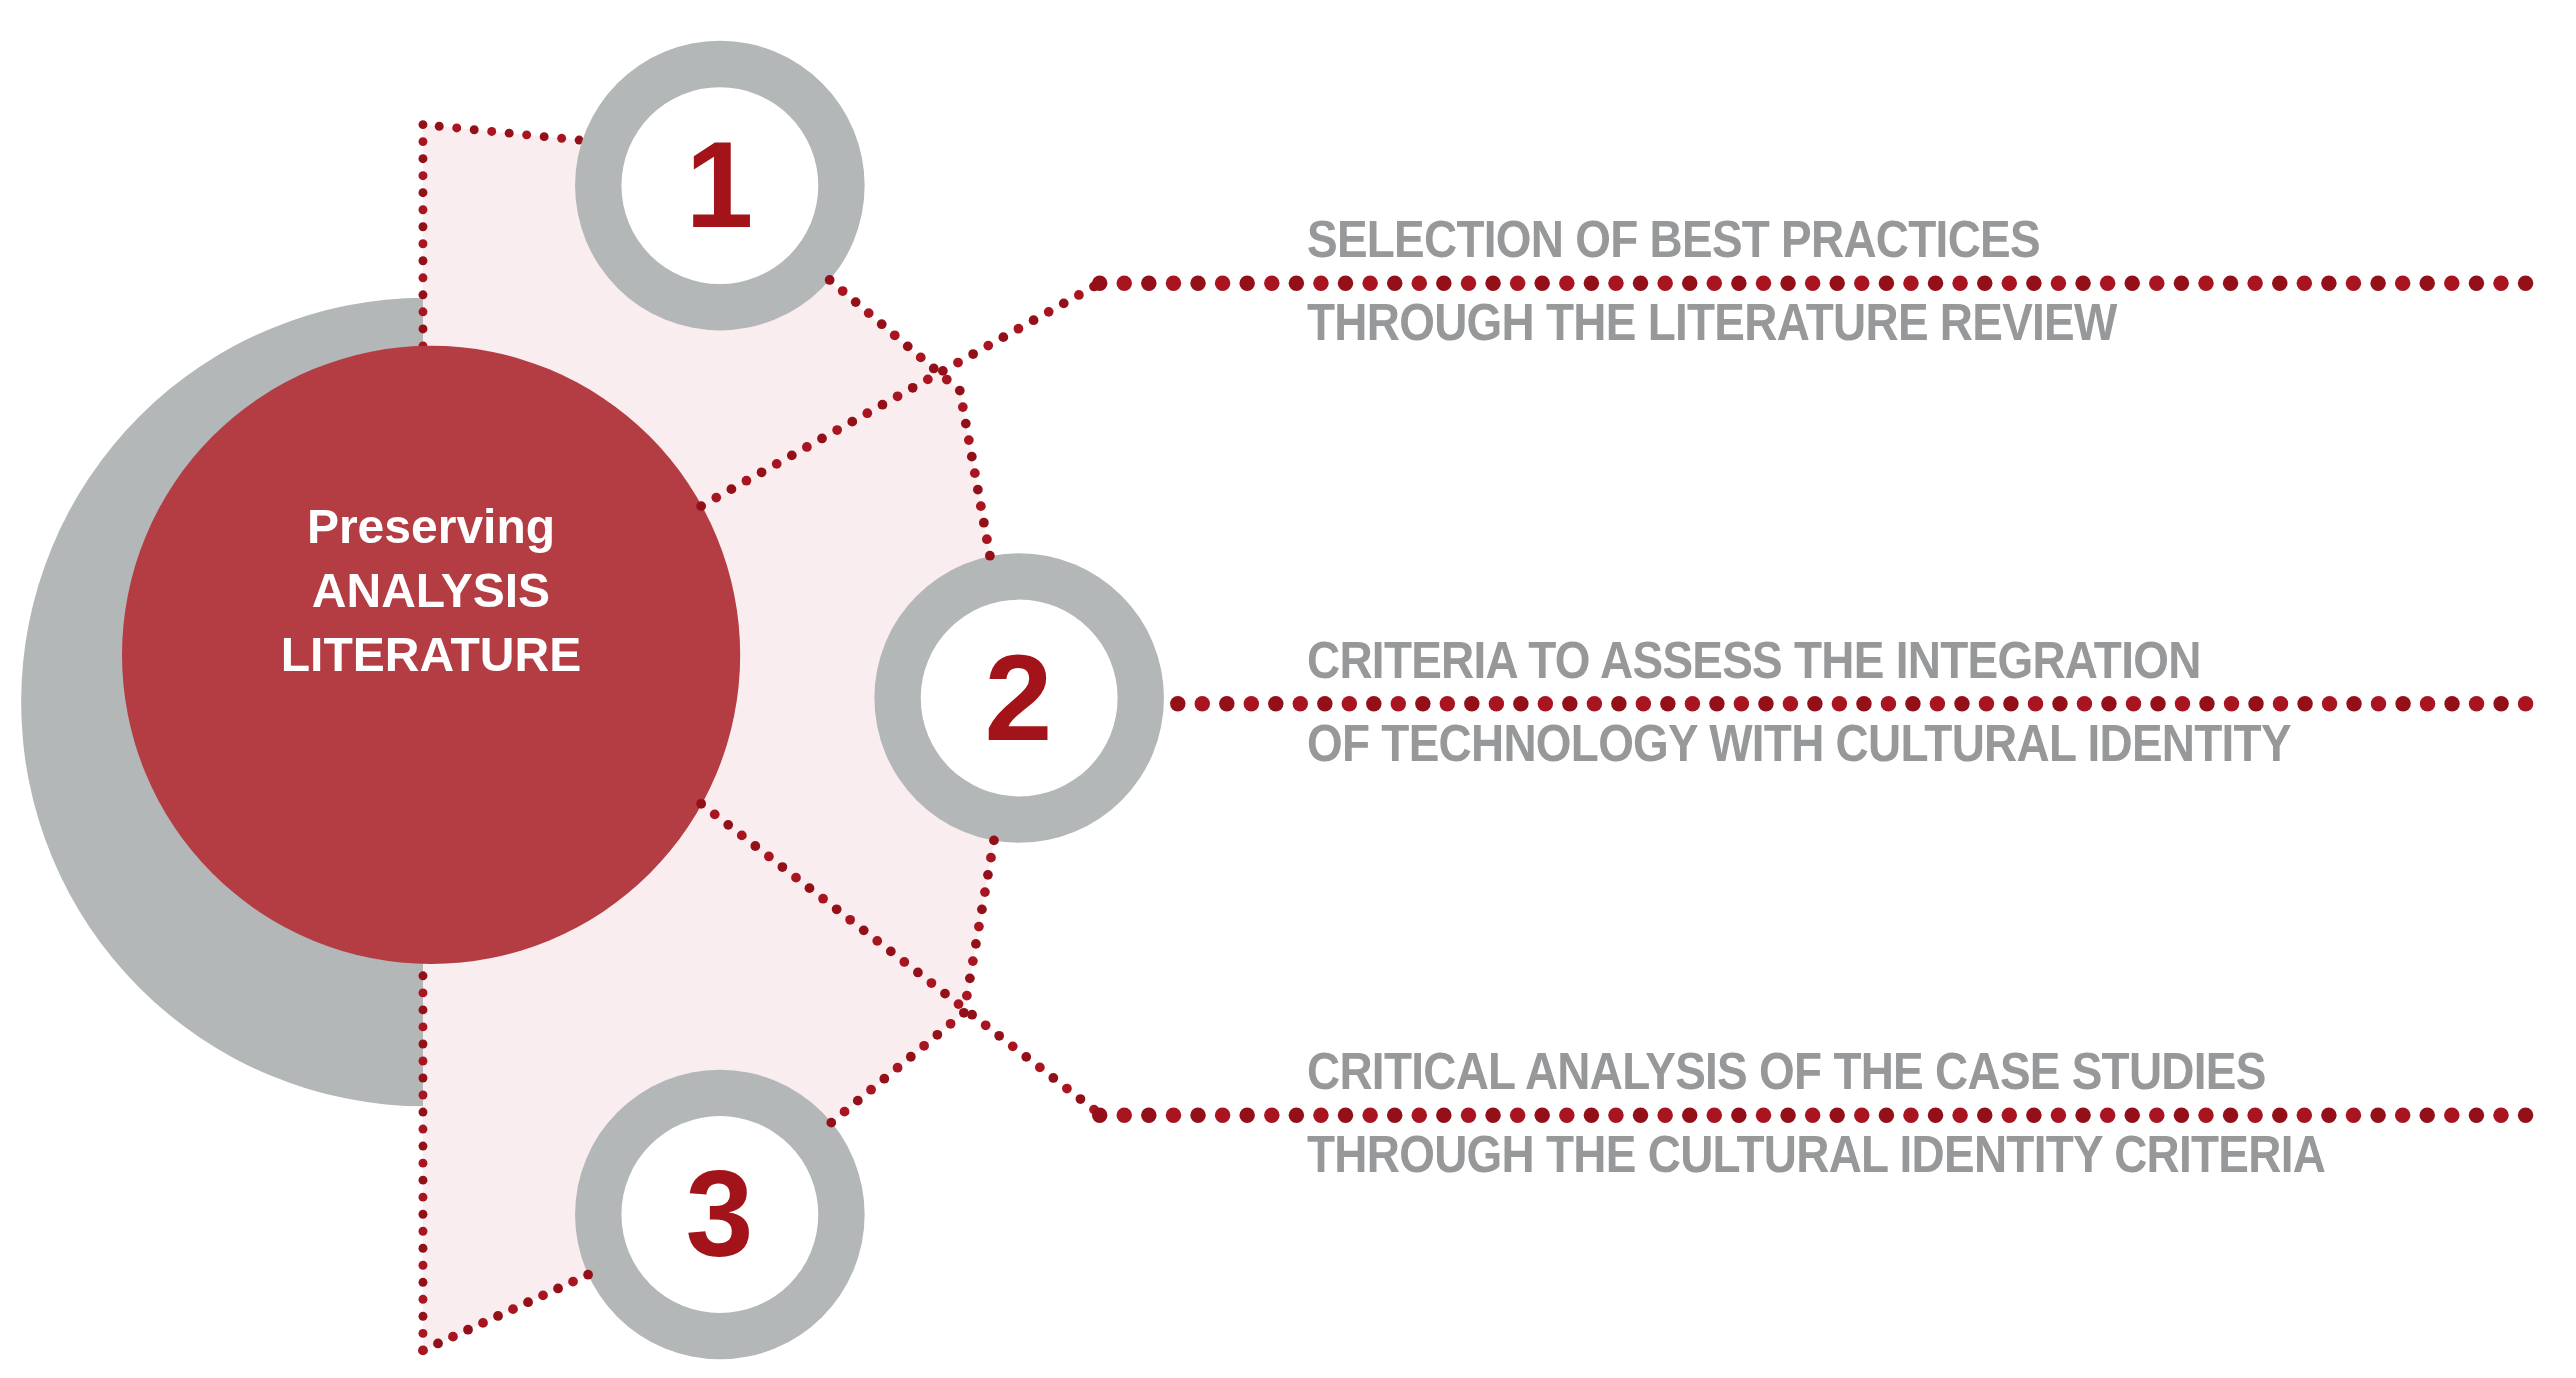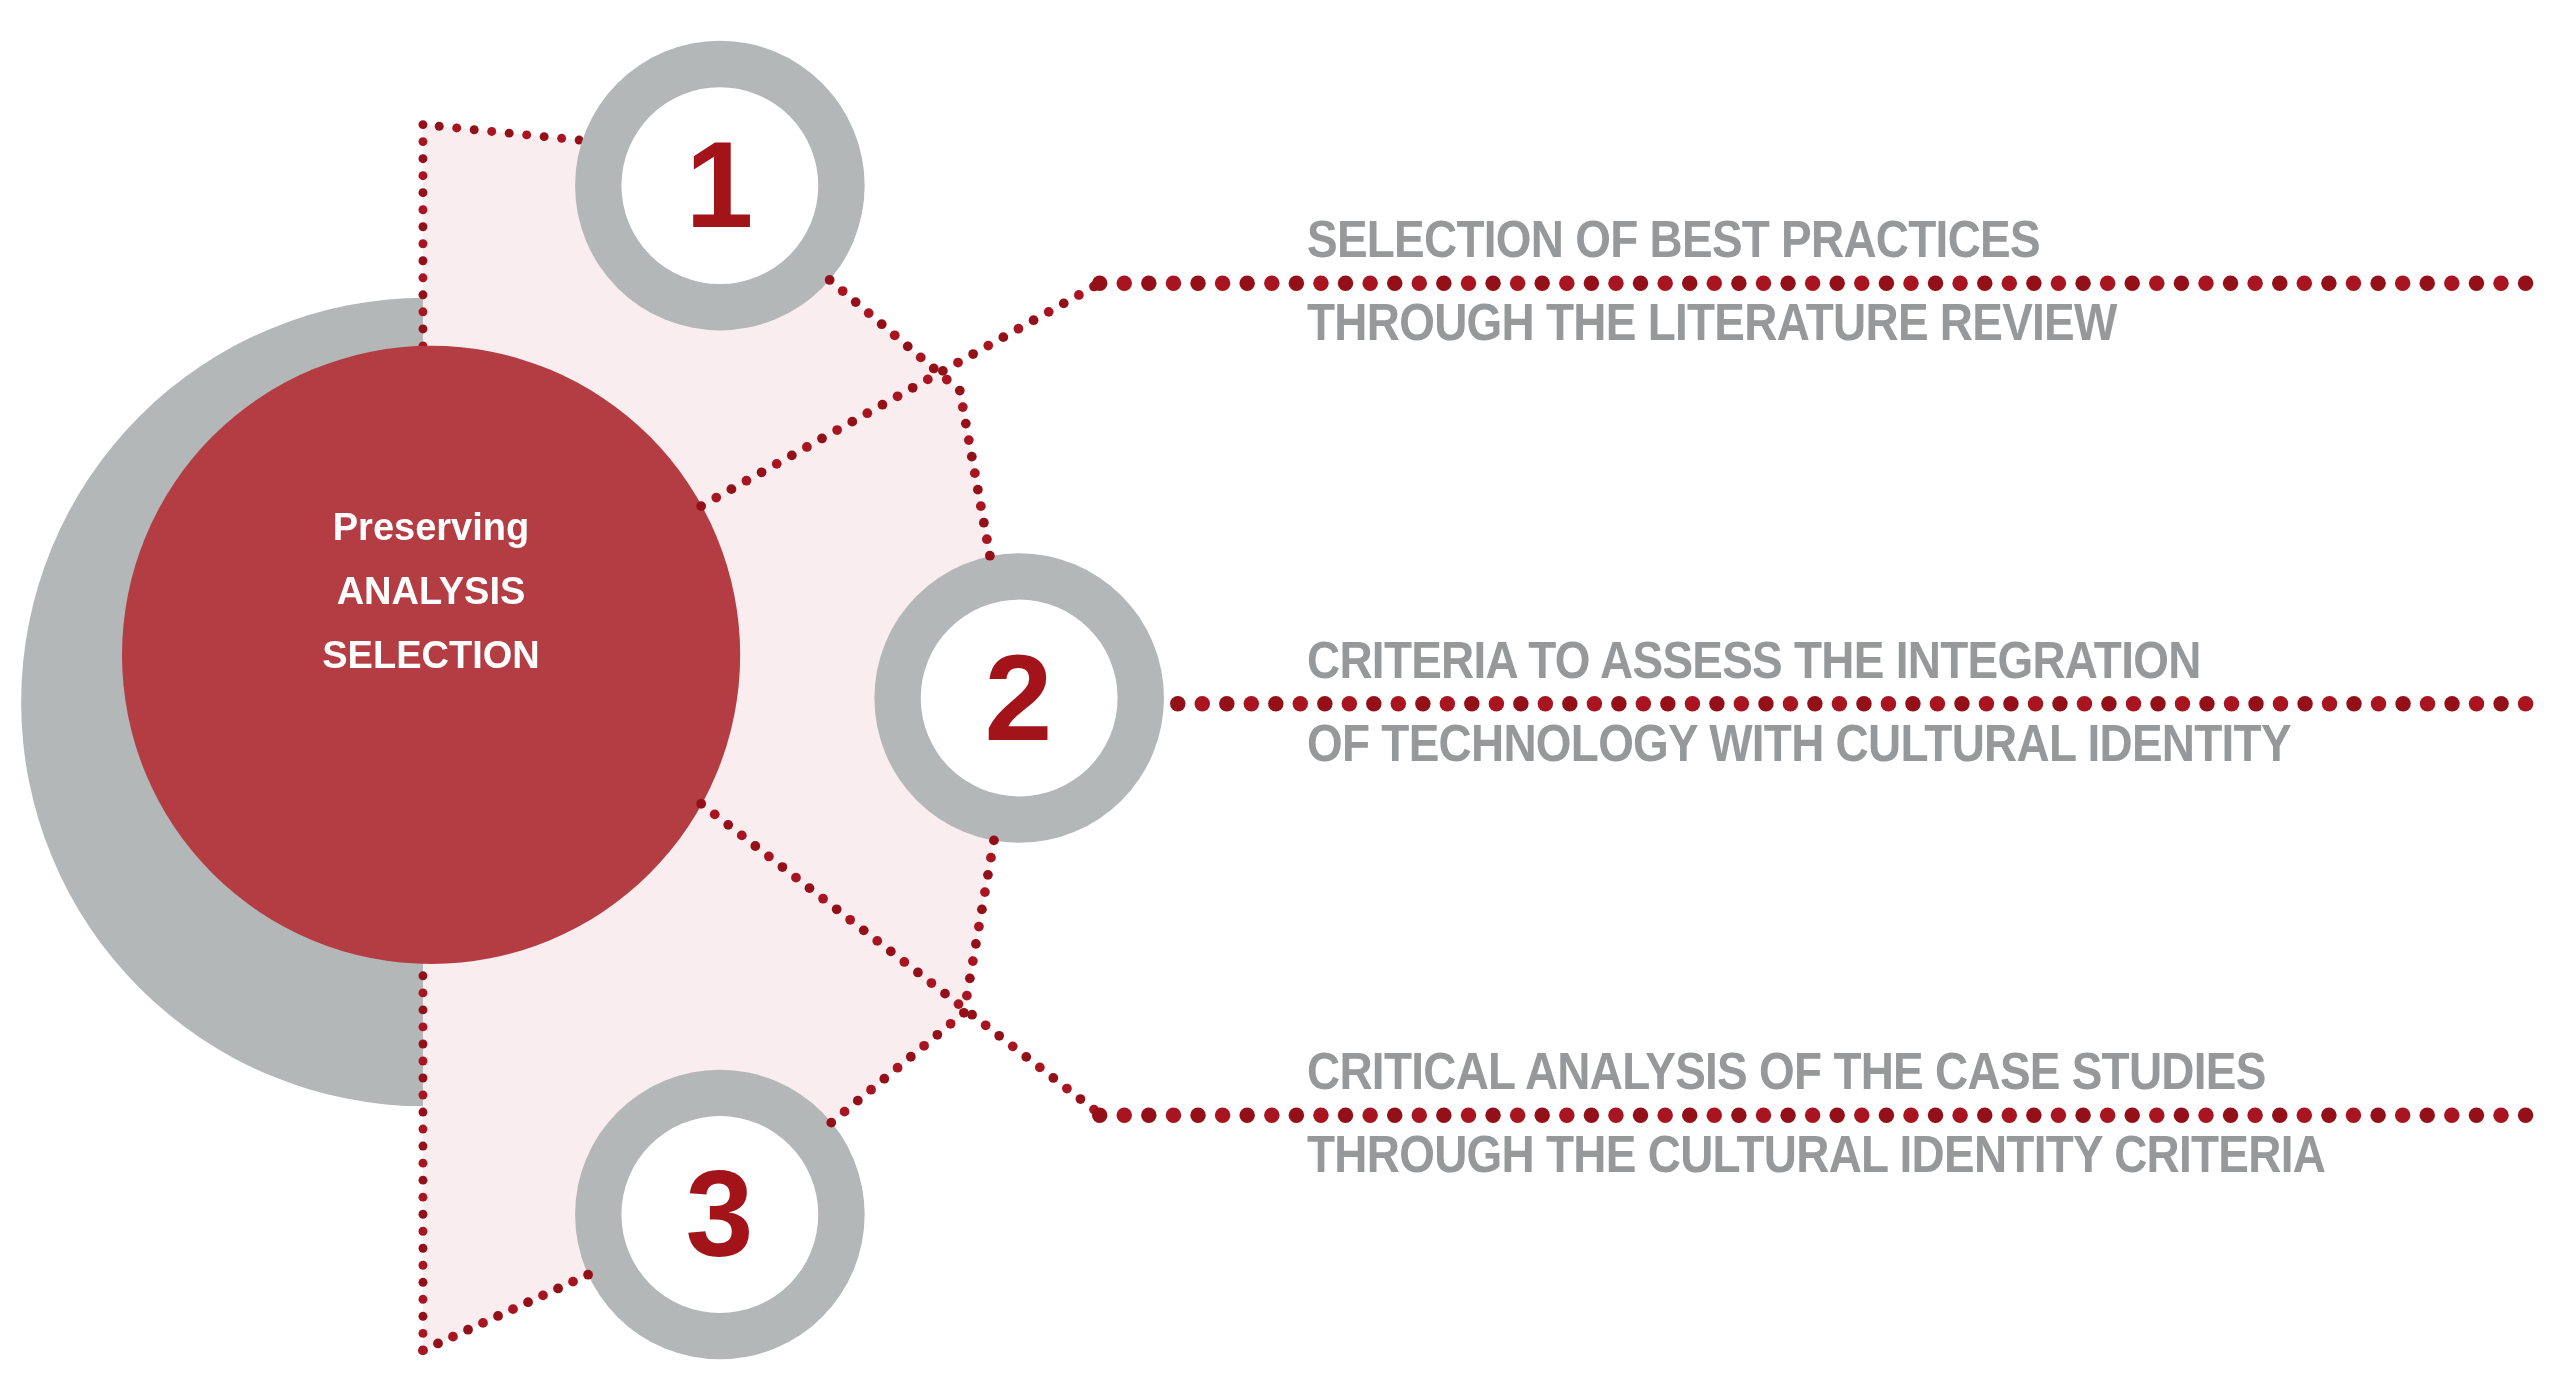--- a/index.html
+++ b/index.html
@@ -2,21 +2,21 @@
 <html style="font-size:13px"><head>
 <meta charset="utf-8">
 <style>
   html,body{margin:0;padding:0;background:#ffffff;}
   body{width:2576px;height:1379px;overflow:hidden;font-family:"Liberation Sans",sans-serif;}
   #diagram{position:relative;width:2576px;height:1379px;background:#ffffff;}
   #shapes{position:absolute;left:0;top:0;width:2576px;height:1379px;}
 
   .center-text{
     position:absolute;left:138px;top:495px;width:586px;height:321px;
-    color:#ffffff;font-weight:bold;font-size:38px;line-height:64px;
+    color:#ffffff;font-weight:bold;font-size:48px;line-height:64px;
     text-align:center;white-space:nowrap;
   }
   .center-text span{display:block;}
 
   .node-number{
     position:absolute;width:195px;height:163px;margin-left:-98px;margin-top:-81px;
     font-weight:bold;font-size:122px;line-height:163px;text-align:center;
     color:#a21419;
   }
   #num-1{left:720px;top:185px;}
@@ -435,21 +435,21 @@
         <circle cx="3014.3" cy="1371.0" r="9.5" fill="#a81520"></circle>
         <circle cx="3044.6" cy="1371.0" r="9.5" fill="#931019"></circle>
         <circle cx="3074.8" cy="1371.0" r="9.5" fill="#a81520"></circle>
         <circle cx="3105.0" cy="1371.0" r="9.5" fill="#931019"></circle>
       </g>
   </svg>
 
   <div class="center-text" style="color: rgb(255, 255, 255);">
     <span>Preserving</span>
     <span>ANALYSIS</span>
-    <span>SELECTION</span>
+    <span>LITERATURE</span>
   </div>
 
   <div class="node-number" id="num-1" style="color: rgb(162, 20, 25);">1</div>
   <div class="node-number" id="num-2" style="color: rgb(162, 20, 25);">2</div>
   <div class="node-number" id="num-3" style="color: rgb(162, 20, 25);">3</div>
 
   <div class="step-label" id="label-1" style="color: rgb(150, 152, 154);">
     <div>SELECTION OF BEST PRACTICES</div>
     <div>THROUGH THE LITERATURE REVIEW</div>
   </div>

